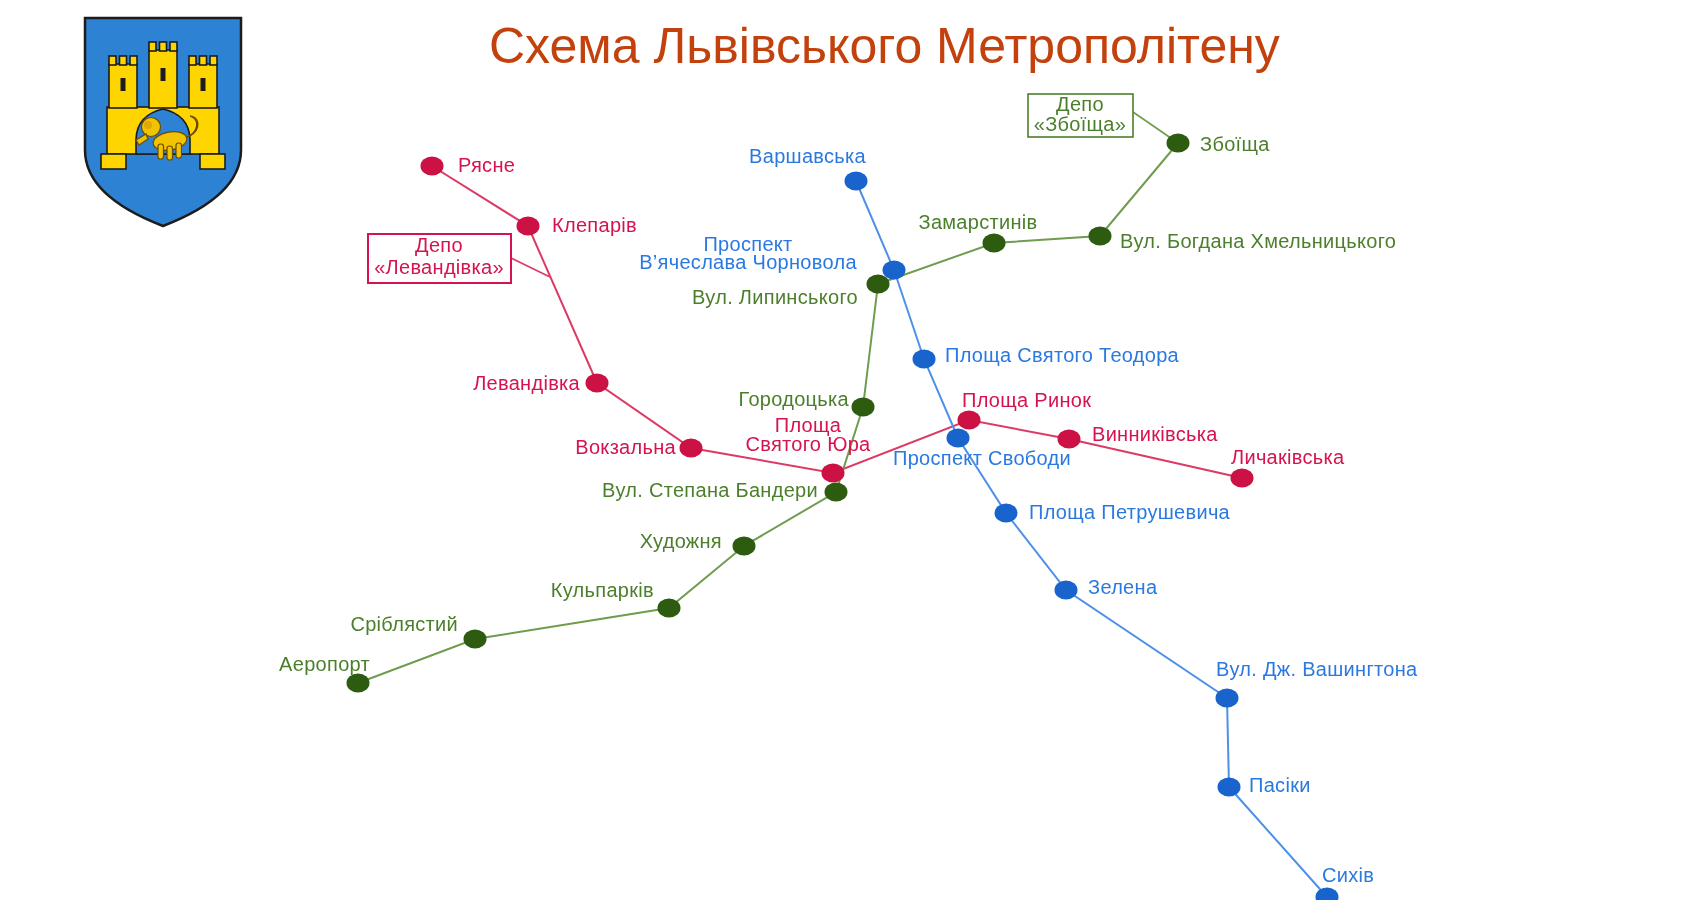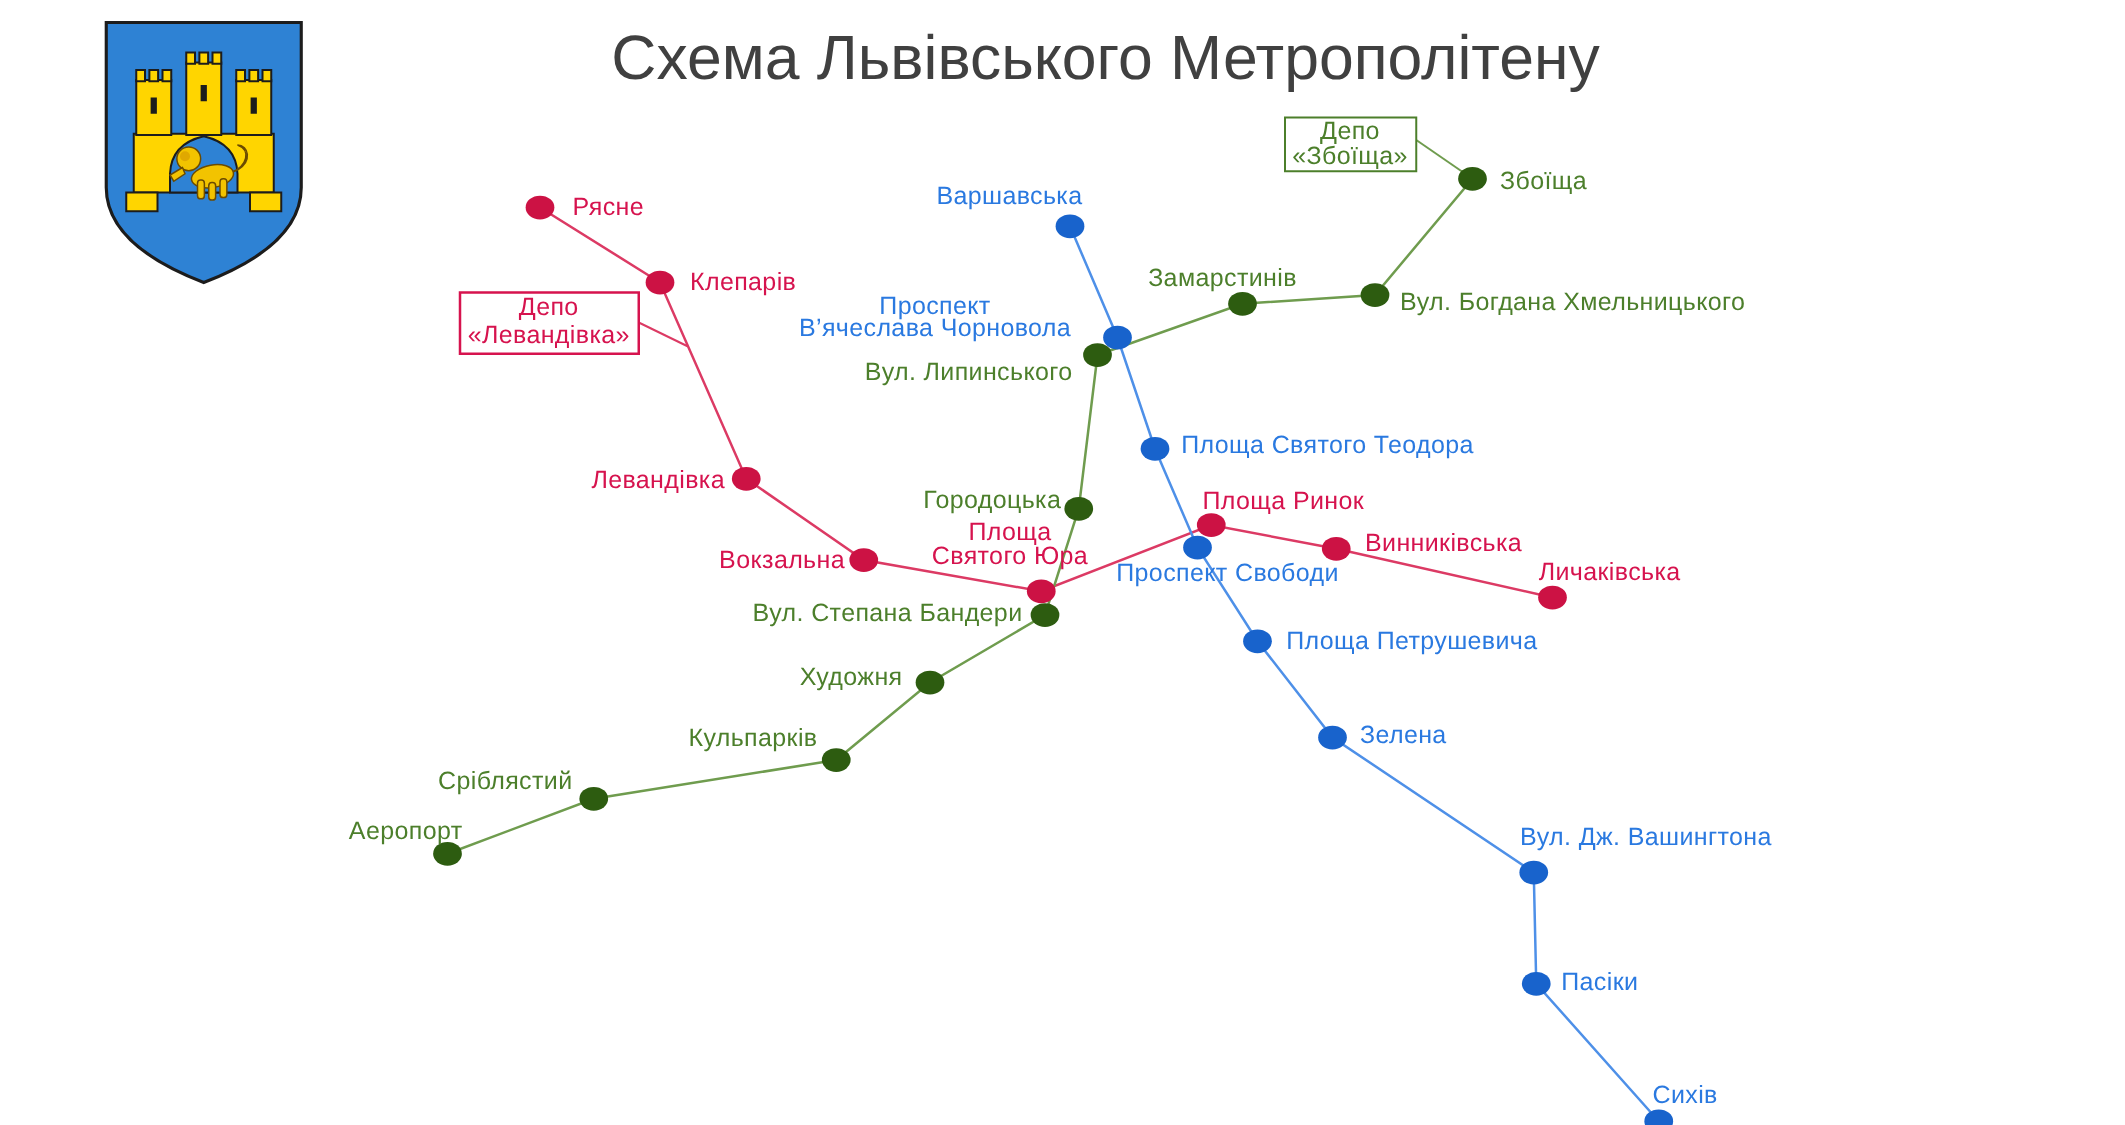--- a/index.html
+++ b/index.html
@@ -1,21 +1,21 @@
 <!DOCTYPE html>
 <html><head>
 <meta charset="utf-8">
 <style>
   html,body{margin:0;padding:0;}
   body{width:1700px;height:900px;overflow:hidden;background:#ffffff;position:relative;
        font-family:"Liberation Sans",sans-serif;}
   #canvas{position:absolute;inset:0;width:1700px;height:900px;background:#ffffff;}
   #map-svg{position:absolute;left:0;top:0;}
   #page-title{position:absolute;left:489px;top:16px;font-size:50px;line-height:60px;
-       color:#404040;white-space:nowrap;letter-spacing:0px;}
+       color:#c2410c;white-space:nowrap;letter-spacing:0px;}
   #crest{position:absolute;left:80px;top:12px;}
   .lbl{font-family:"Liberation Sans",sans-serif;font-size:20px;letter-spacing:.3px;}
 </style>
 </head>
 <body>
 
 <div id="canvas">
 
   <svg id="map-svg" width="1700" height="900" viewBox="0 0 1700 900">
       <polyline points="432,166 528,226 597,383 691,448 833,473 969,420 1069,439 1242,478" fill="none" stroke="#dc3a64" stroke-width="2"></polyline>

